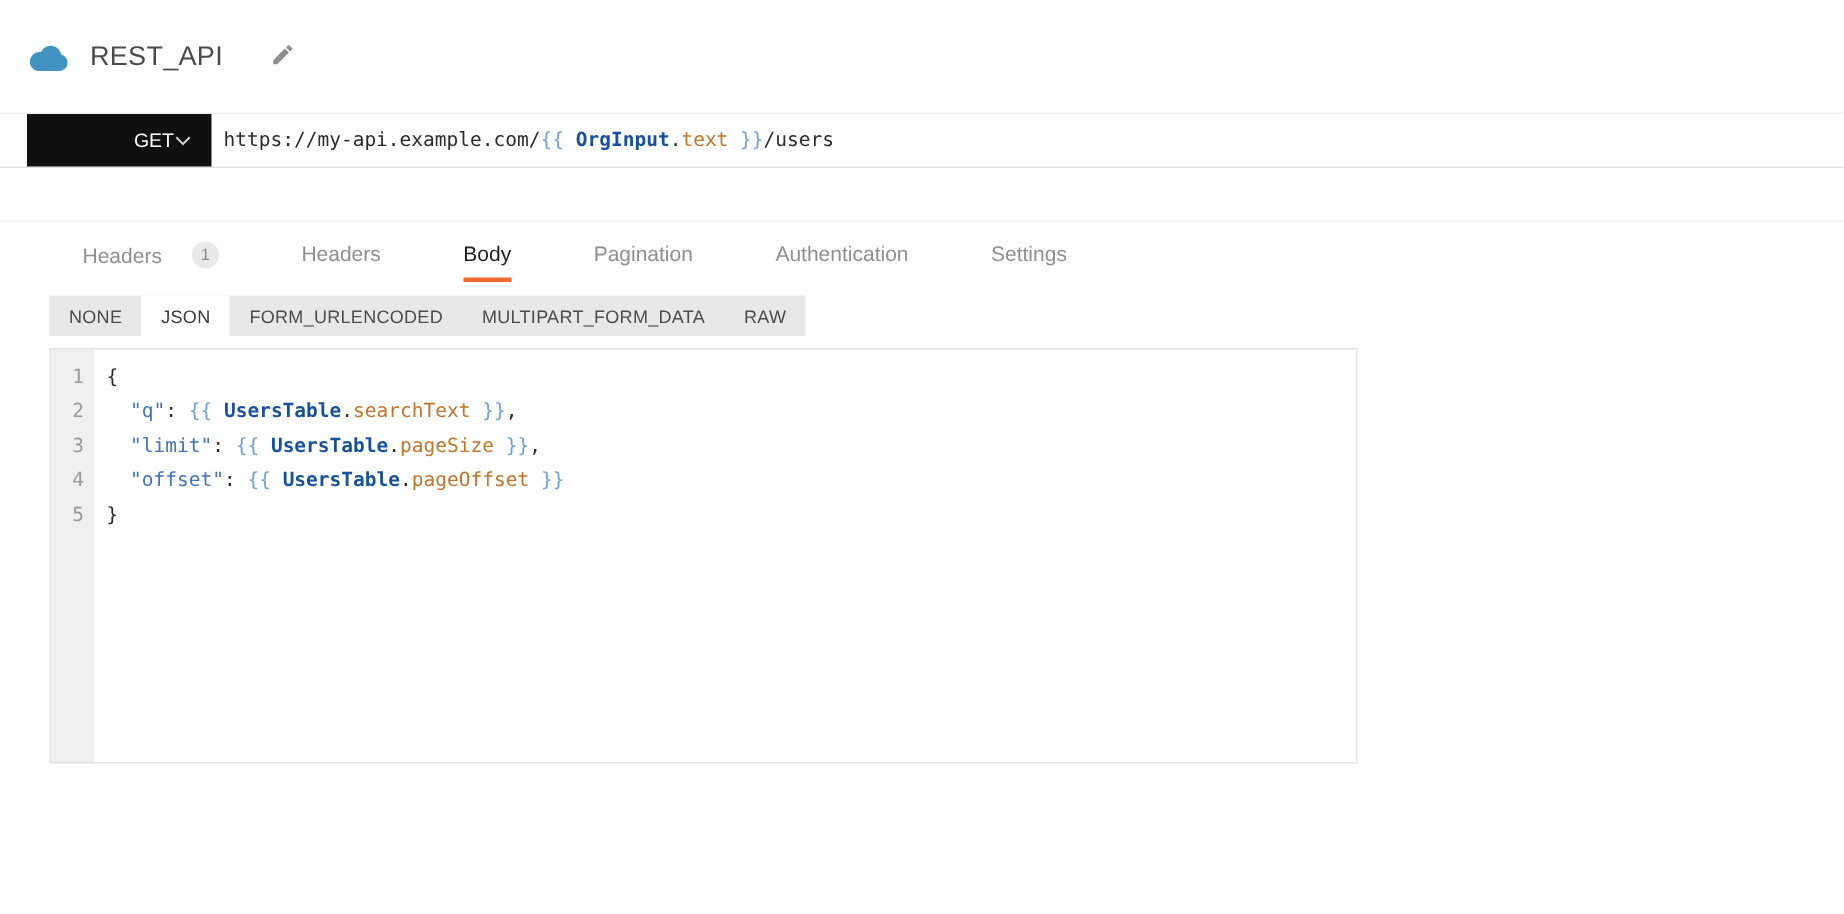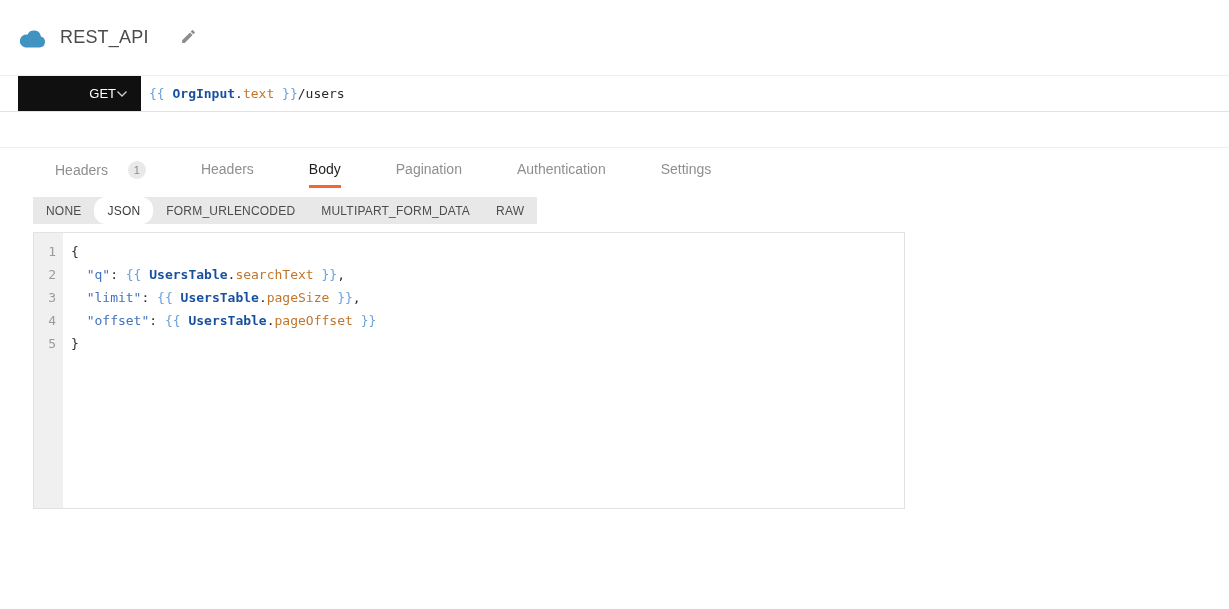--- a/index.html
+++ b/index.html
@@ -35,21 +35,21 @@
     font-family:"DejaVu Sans Mono","Liberation Mono",monospace;font-size:13px;color:#242424;
     cursor:text;overflow:hidden;
   }
   
   .tabs-row{margin-top:35px;border-top:1px solid #EDEDED;padding:13px 0 0 33px;display:flex;gap:33px;height:44px;}
   .tab{font-size:14px;color:#8F8F8F;display:flex;align-items:center;gap:20px;padding-bottom:8px;cursor:pointer;align-self:flex-start;margin-left:22px;}
   .tab.active{color:#1F1F1F;border-bottom:3px solid var(--accent-orange);}
   .badge{width:18px;height:18px;border-radius:50%;background:#E9E9E9;color:#8C8C8C;font-size:11px;display:flex;align-items:center;justify-content:center;}
   
   .subtabs{margin:6px 0 0 33px;display:inline-flex;background:#E8E8E8;}
-  .subtab{padding:0 13px;height:27px;display:flex;align-items:center;font-size:12px;color:#4C4C4C;cursor:pointer;letter-spacing:.2px;border-radius:12px;}
+  .subtab{padding:0 13px;height:27px;display:flex;align-items:center;font-size:12px;color:#4C4C4C;cursor:pointer;letter-spacing:.2px;}
   .subtab.active{background:#fff;color:#3A3A3A;}
   
   .editor{margin:8px 0 0 33px;width:872px;height:277px;border:1px solid #E2E2E2;display:flex;background:#fff;}
   .gutter{width:29px;background:#F0F0F0;padding-top:7px;flex:none;}
   .ln{font-family:"DejaVu Sans Mono","Liberation Mono",monospace;font-size:13px;line-height:23px;color:#9B9B9B;text-align:right;padding-right:7px;}
   .code-pane{padding:7px 0 0 8px;overflow:hidden;flex:1;cursor:text;}
   .code-line{font-family:"DejaVu Sans Mono","Liberation Mono",monospace;font-size:13px;line-height:23px;white-space:pre;color:var(--plain-code);}
   
   .seg-plain{color:var(--plain-code);}
   .seg-brace{color:var(--brace-blue);}
@@ -80,21 +80,21 @@
 
   <div class="request-bar">
     <button class="method-btn">
       <span>GET</span>
       <span>
         <svg width="12" height="8" viewBox="0 0 12 8" fill="none">
           <path d="M1.5 1.5L6 6l4.5-4.5" stroke="#CFCFCF" stroke-width="1.3"></path>
         </svg>
       </span>
     </button>
-    <div class="url-input" id="url-input"><span class="seg-brace">{{ </span><span class="seg-entity">OrgInput</span><span class="seg-plain">.</span><span class="seg-property">text</span><span class="seg-brace"> }}</span><span class="seg-plain">/users</span></div>
+    <div class="url-input" id="url-input"><span class="seg-plain">https://my-api.example.com/</span><span class="seg-brace">{{ </span><span class="seg-entity">OrgInput</span><span class="seg-plain">.</span><span class="seg-property">text</span><span class="seg-brace"> }}</span><span class="seg-plain">/users</span></div>
   </div>
 
   <nav class="tabs-row" id="tabs">
       <div class="tab">
         <span>Headers</span>
         <span class="badge">1</span>
       </div>
       <div class="tab">
         <span>Headers</span>
       </div>

